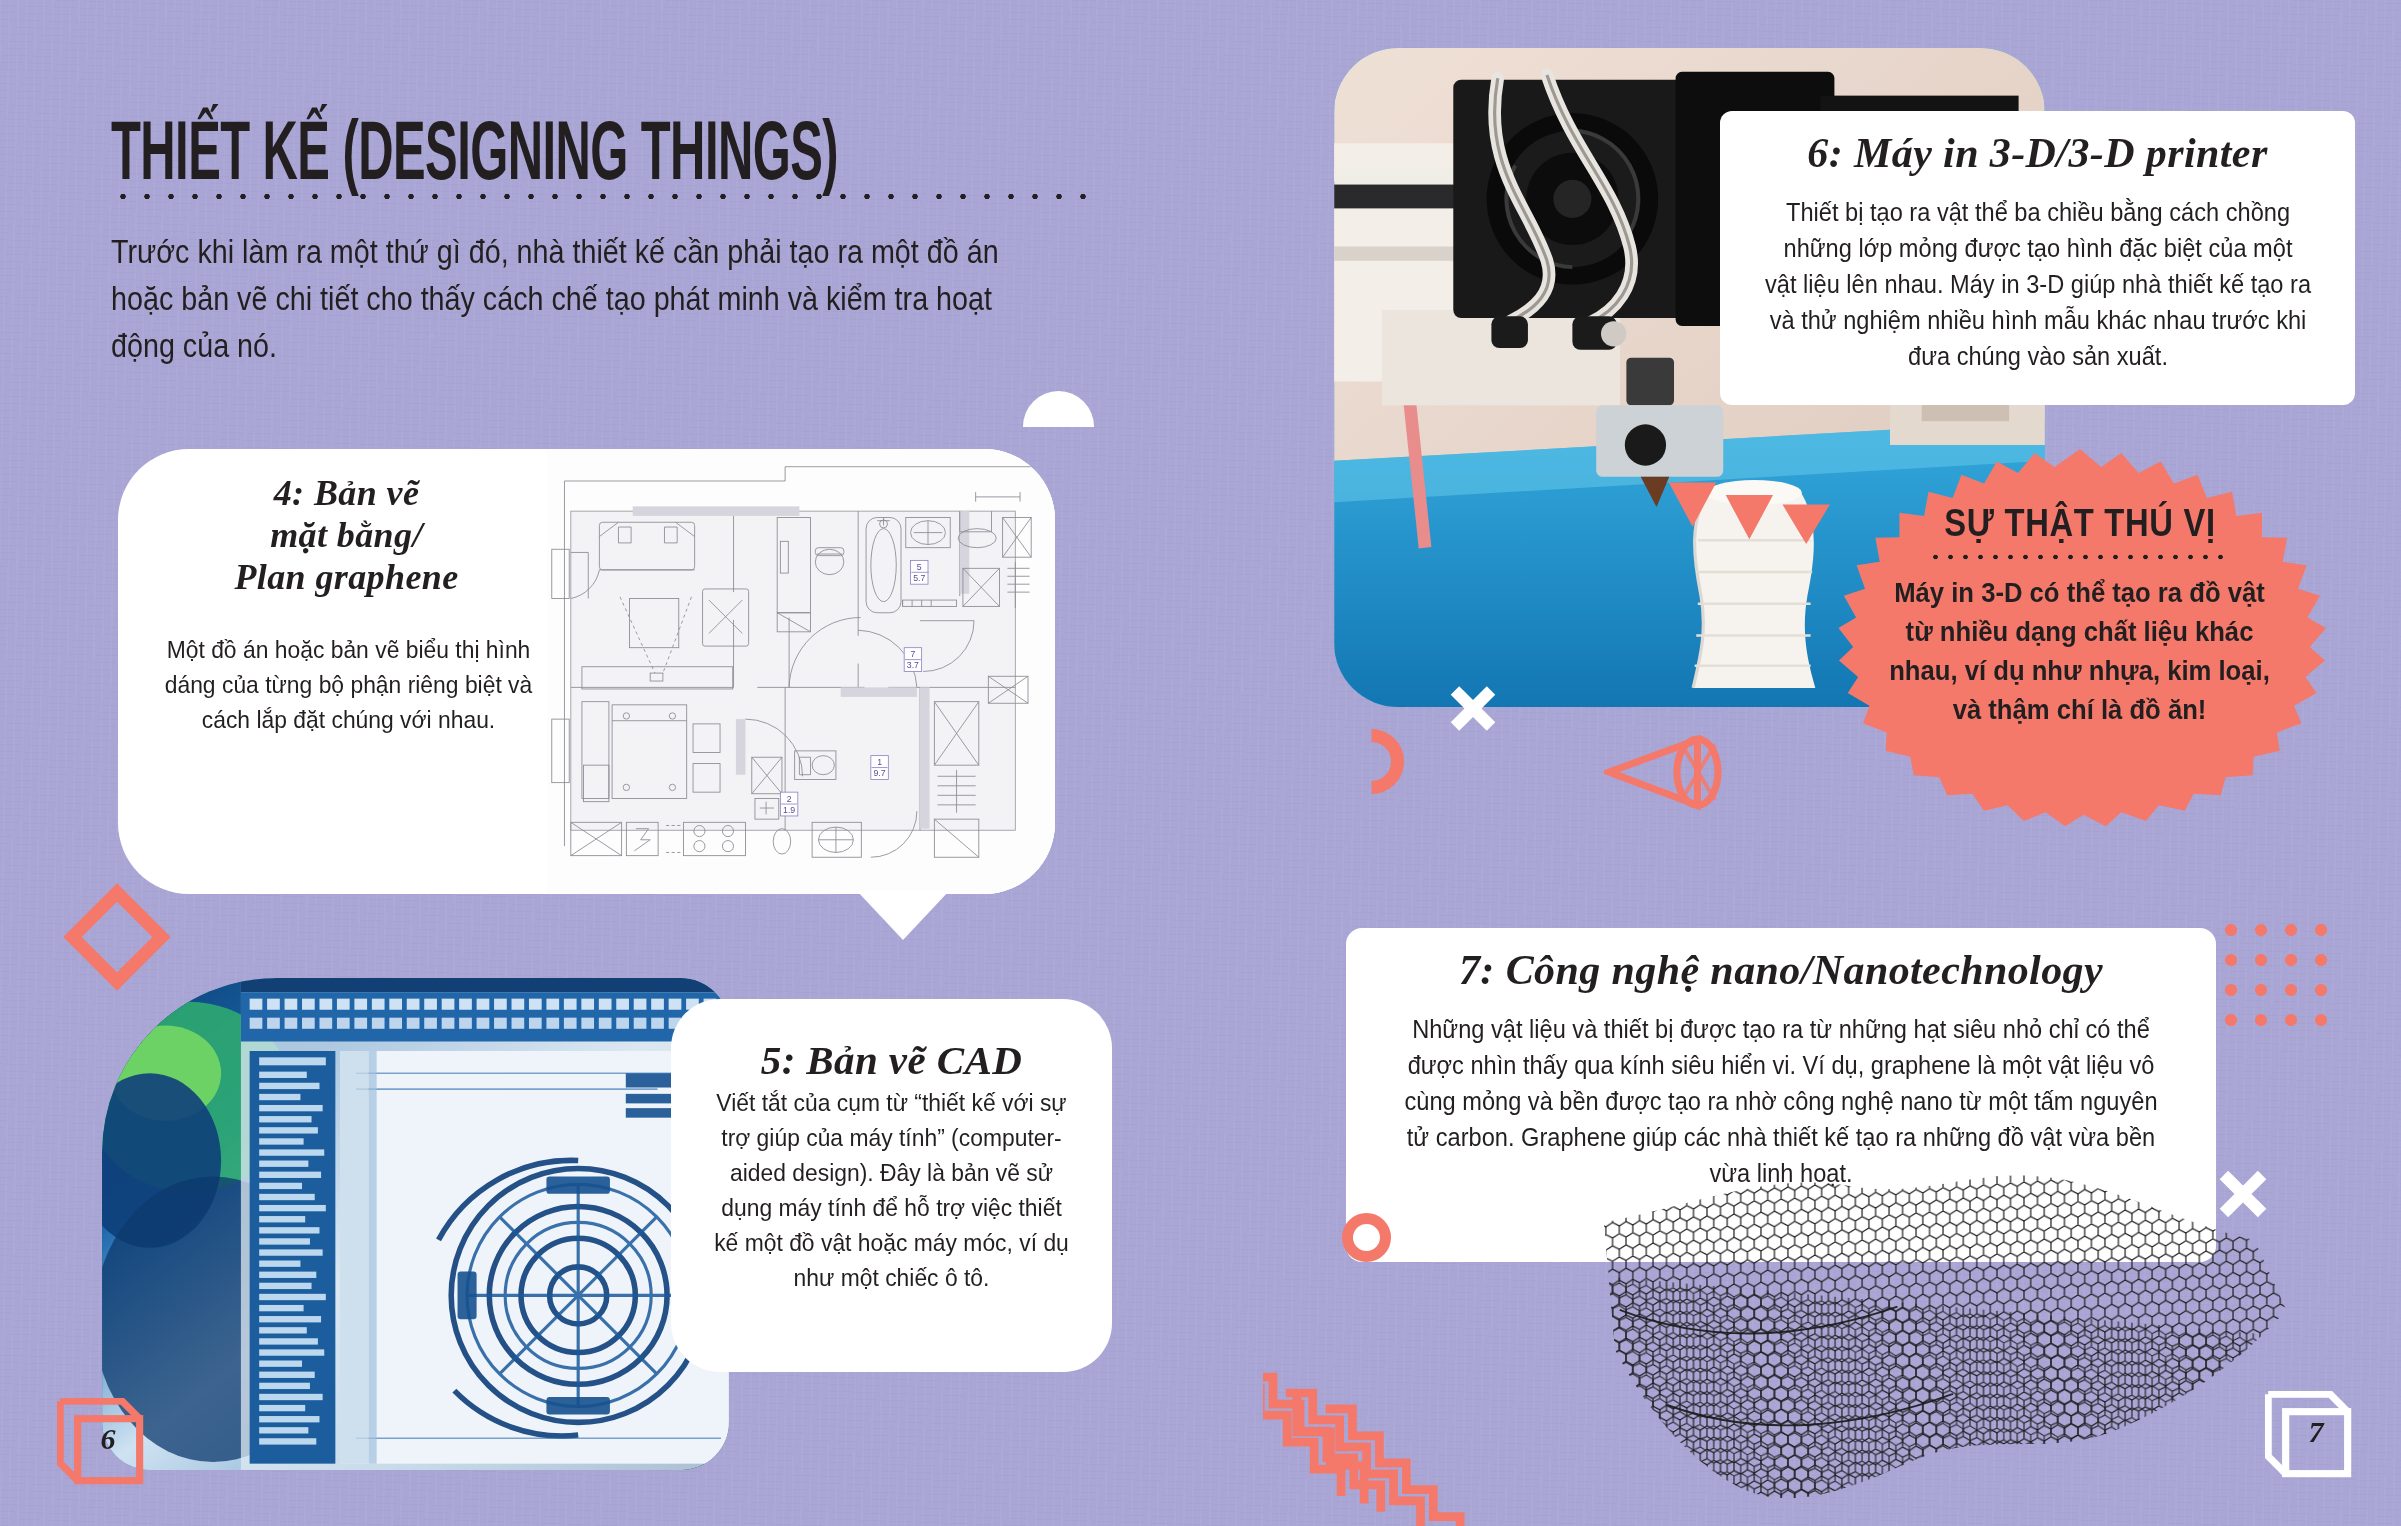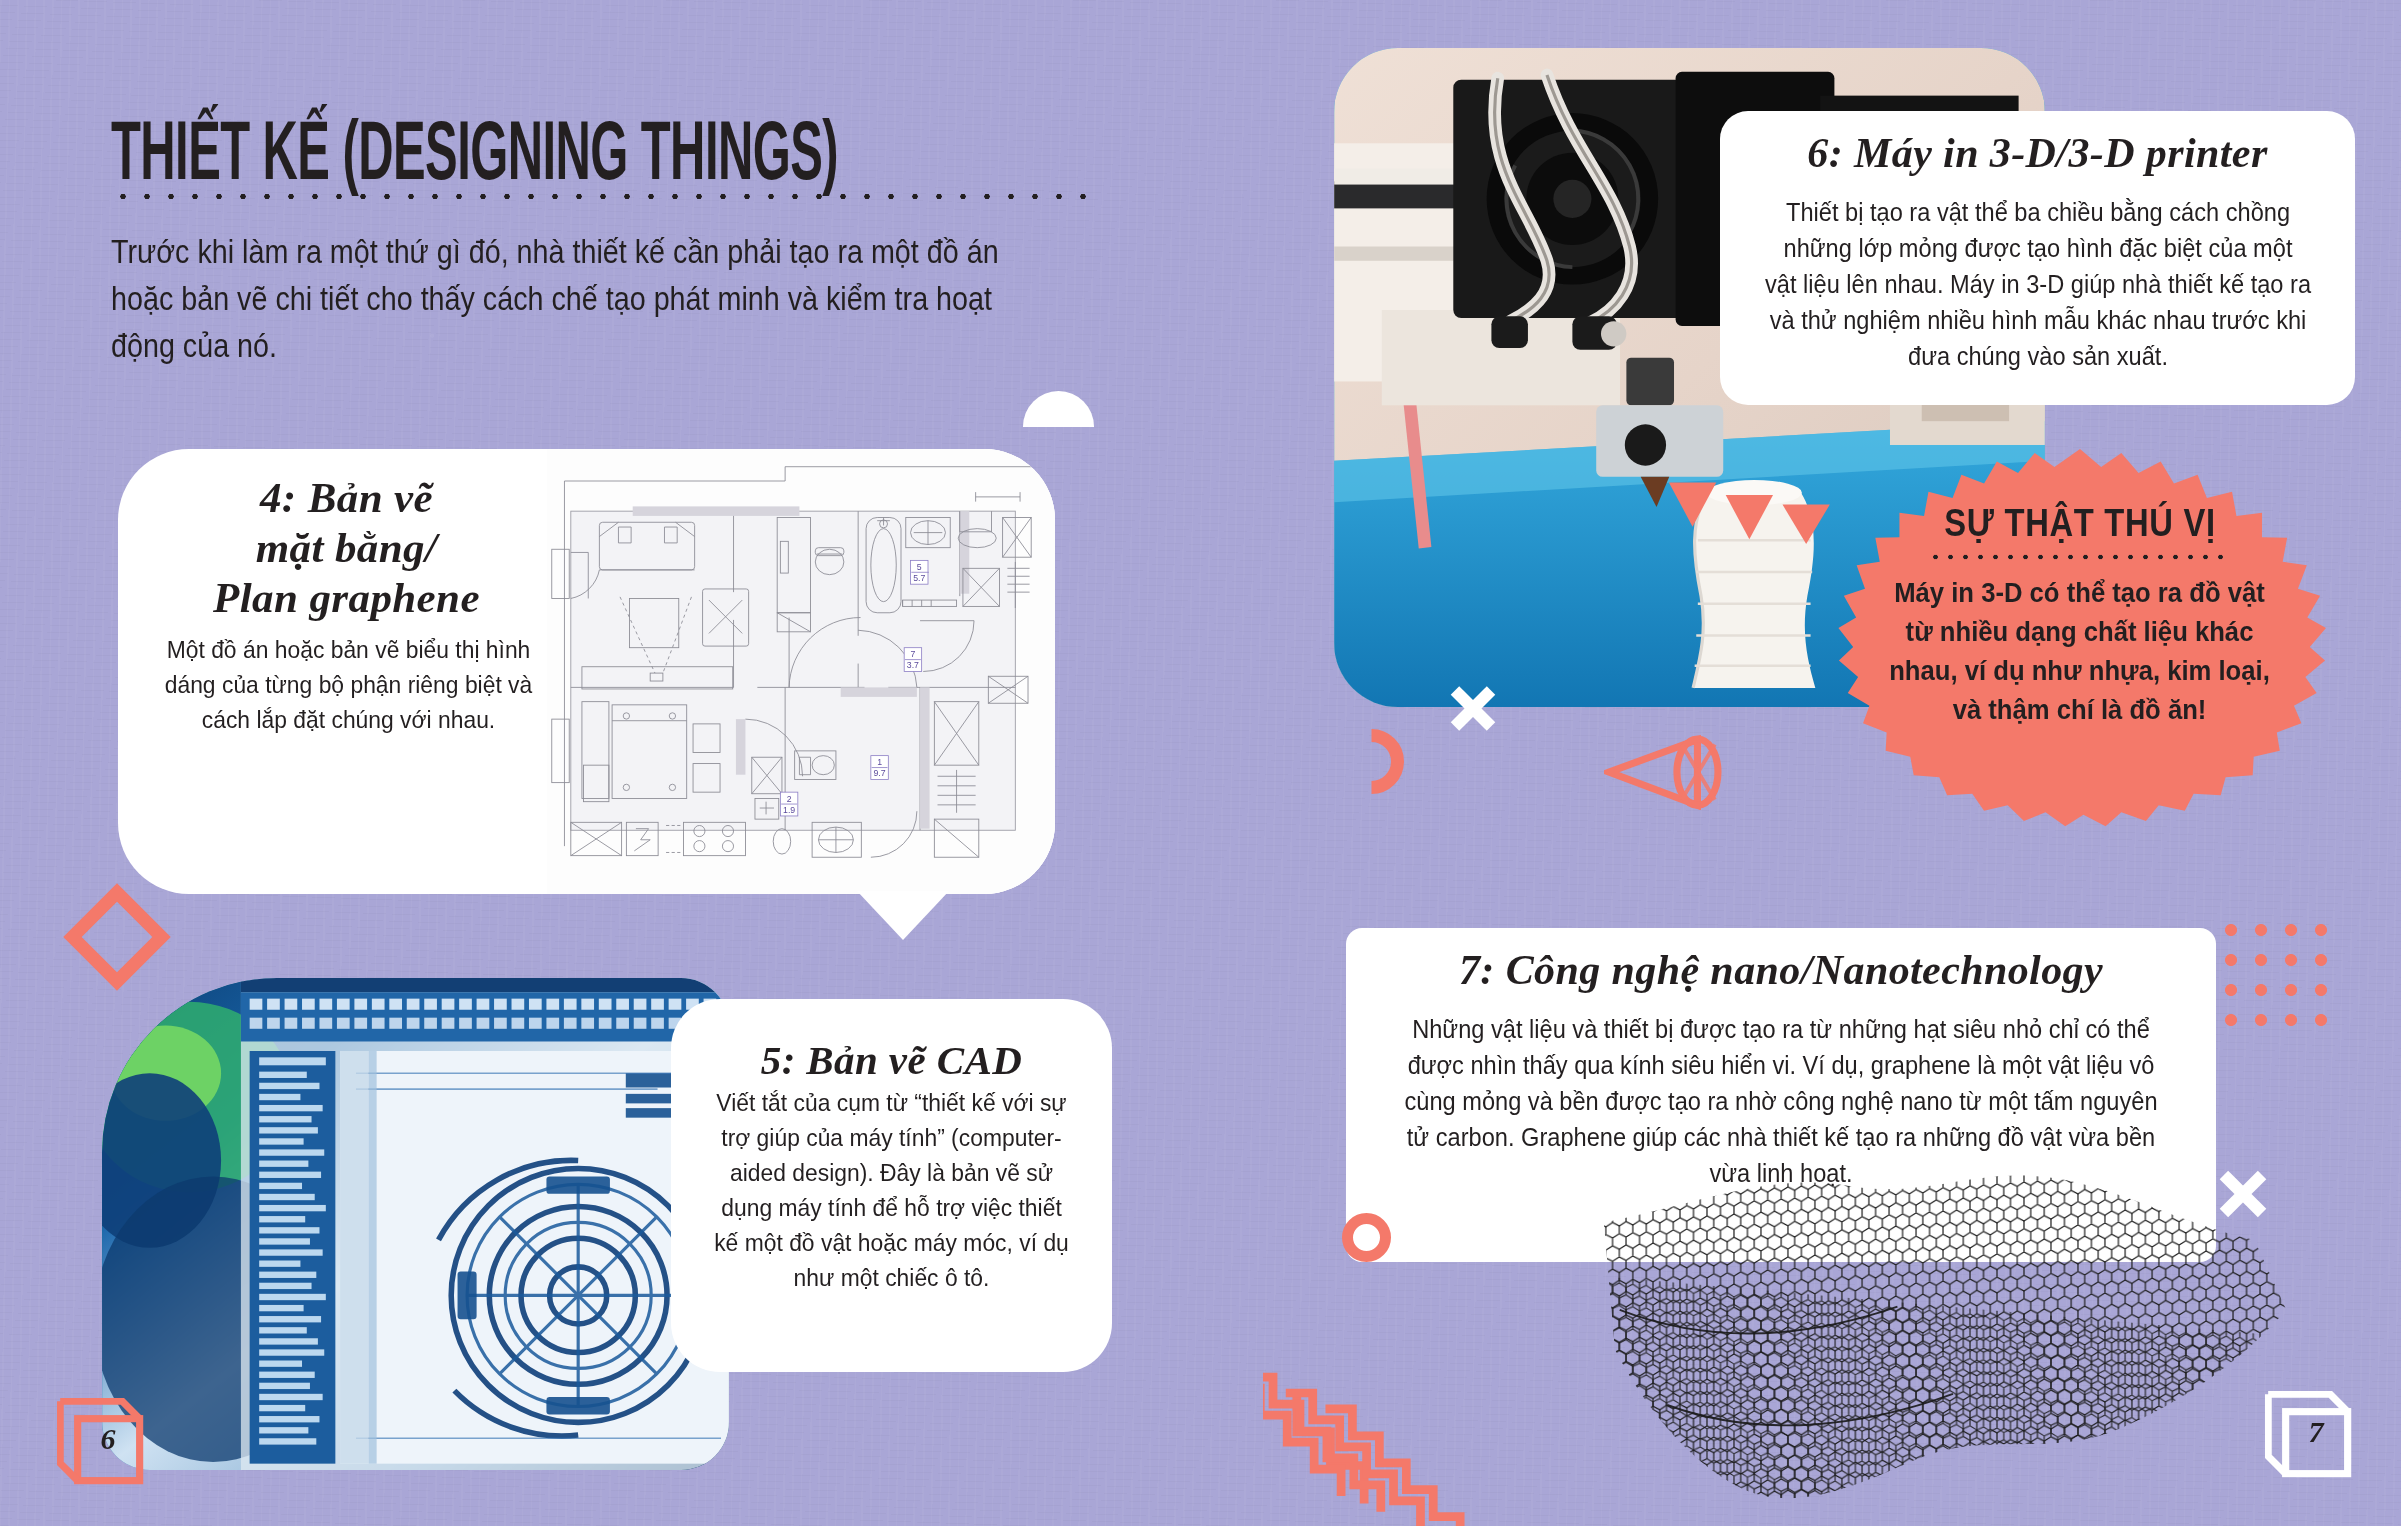--- a/index.html
+++ b/index.html
@@ -98,21 +98,21 @@
   #card-plan .tail {
     position: absolute;
     left: 739px; bottom: -46px;
     width: 0; height: 0;
     border-left: 46px solid transparent;
     border-right: 46px solid transparent;
     border-top: 49px solid #ffffff;
   }
   #card-plan .title {
     position: absolute; left: 22px; top: 24px; width: 413px;
-    text-align: center; font-size: 43px; line-height: 1.16;
+    text-align: center; font-size: 36px; line-height: 1.16;
   }
   #card-plan .desc {
     position: absolute; left: 24px; top: 184px; width: 413px;
     font-size: 24.6px; line-height: 1.42;
   }
   #plan-img {
     position: absolute; right: 0; top: 0;
     width: 508px; height: 445px;
     border-radius: 0 71px 71px 0;
     overflow: hidden;
@@ -131,21 +131,21 @@
   }
   #card-cad .desc {
     position: absolute; left: 22px; top: 87px; width: 397px;
     font-size: 24.6px; line-height: 1.42;
   }
 
   
   #card-printer {
     left: 1720px; top: 111px;
     width: 635px; height: 294px;
-    border-radius: 28px;
+    border-radius: 12px;
   }
   #card-printer .title {
     position: absolute; left: 0; top: 17.5px; width: 100%;
     text-align: center; font-size: 42px; white-space: nowrap;
   }
   #card-printer .desc {
     position: absolute; left: 24px; top: 83px; width: 588px;
     font-size: 25.4px; line-height: 1.42;
   }
 

